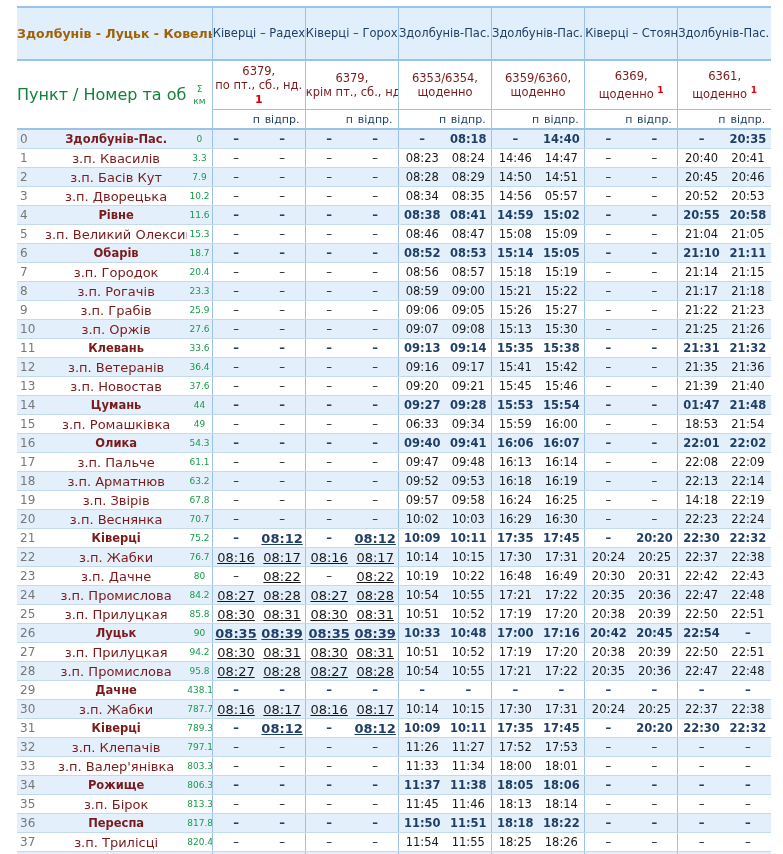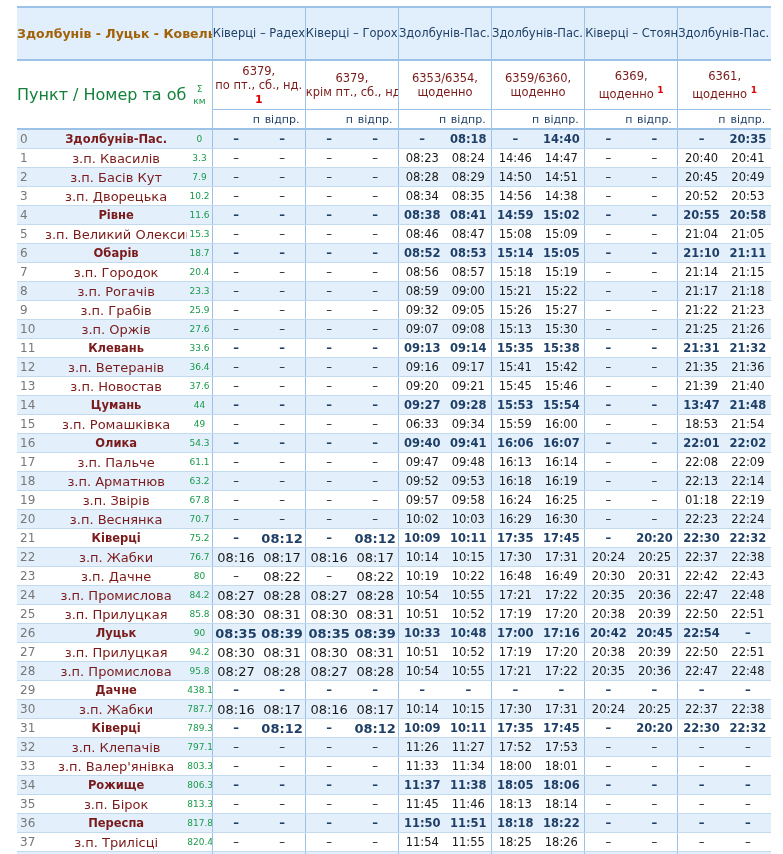--- a/index.html
+++ b/index.html
@@ -24,21 +24,21 @@
   .hdr3 td { height: 18px; color: #1f3f66; font-size: 11px; border-bottom: 2px solid #9cc2e8; }
   .hdr3 td.l { border-left: 1px solid #9cc2e8; padding-left: 40px; }
   tr.row td { height: 18px; border-bottom: 1px solid #c3d9ee; }
   tr.row.alt td { background: #e3f0fc; }
   tr.row td.num { color: #777; text-align: left; padding-left: 3px; font-size: 12px; }
   tr.row td.nm { color: #7a1a1a; font-size: 13px; }
   tr.row td.nm.major { font-weight: bold; font-size: 11.5px; }
   tr.row td.km { color: #1a9a4a; font-size: 9px; }
   tr.row td.t { color: #1a1a1a; font-size: 11.5px; }
   tr.row td.t.l { border-left: 1px solid #9cc2e8; }
-  tr.row td.t.big { font-size: 13px; }
+  tr.row td.t.big { font-size: 13px; text-decoration: underline; }
   tr.row td.t.b { font-weight: bold; color: #1f3f66; }
 </style>
 </head>
 <body>
 
 <table class="tt">
   <colgroup>
     <col style="width:28px">
       <col style="width:142px">
       <col style="width:25px">
@@ -157,34 +157,34 @@
         <td class="t">–</td>
         <td class="t l">–</td>
         <td class="t">–</td>
         <td class="t l">08:28</td>
         <td class="t">08:29</td>
         <td class="t l">14:50</td>
         <td class="t">14:51</td>
         <td class="t l">–</td>
         <td class="t">–</td>
         <td class="t l">20:45</td>
-        <td class="t">20:49</td>
+        <td class="t">20:46</td>
       </tr>
       <tr class="row">
         <td class="num">3</td>
         <td class="nm">з.п. Дворецька</td>
         <td class="km">10.2</td>
         <td class="t l">–</td>
         <td class="t">–</td>
         <td class="t l">–</td>
         <td class="t">–</td>
         <td class="t l">08:34</td>
         <td class="t">08:35</td>
         <td class="t l">14:56</td>
-        <td class="t">14:38</td>
+        <td class="t">05:57</td>
         <td class="t l">–</td>
         <td class="t">–</td>
         <td class="t l">20:52</td>
         <td class="t">20:53</td>
       </tr>
       <tr class="row alt">
         <td class="num">4</td>
         <td class="nm major">Рівне</td>
         <td class="km">11.6</td>
         <td class="t l b">–</td>
@@ -269,21 +269,21 @@
         <td class="t">21:18</td>
       </tr>
       <tr class="row">
         <td class="num">9</td>
         <td class="nm">з.п. Грабів</td>
         <td class="km">25.9</td>
         <td class="t l">–</td>
         <td class="t">–</td>
         <td class="t l">–</td>
         <td class="t">–</td>
-        <td class="t l">09:32</td>
+        <td class="t l">09:06</td>
         <td class="t">09:05</td>
         <td class="t l">15:26</td>
         <td class="t">15:27</td>
         <td class="t l">–</td>
         <td class="t">–</td>
         <td class="t l">21:22</td>
         <td class="t">21:23</td>
       </tr>
       <tr class="row alt">
         <td class="num">10</td>
@@ -360,21 +360,21 @@
         <td class="t l b">–</td>
         <td class="t b">–</td>
         <td class="t l b">–</td>
         <td class="t b">–</td>
         <td class="t l b">09:27</td>
         <td class="t b">09:28</td>
         <td class="t l b">15:53</td>
         <td class="t b">15:54</td>
         <td class="t l b">–</td>
         <td class="t b">–</td>
-        <td class="t l b">13:47</td>
+        <td class="t l b">01:47</td>
         <td class="t b">21:48</td>
       </tr>
       <tr class="row">
         <td class="num">15</td>
         <td class="nm">з.п. Ромашківка</td>
         <td class="km">49</td>
         <td class="t l">–</td>
         <td class="t">–</td>
         <td class="t l">–</td>
         <td class="t">–</td>
@@ -445,21 +445,21 @@
         <td class="t l">–</td>
         <td class="t">–</td>
         <td class="t l">–</td>
         <td class="t">–</td>
         <td class="t l">09:57</td>
         <td class="t">09:58</td>
         <td class="t l">16:24</td>
         <td class="t">16:25</td>
         <td class="t l">–</td>
         <td class="t">–</td>
-        <td class="t l">01:18</td>
+        <td class="t l">14:18</td>
         <td class="t">22:19</td>
       </tr>
       <tr class="row alt">
         <td class="num">20</td>
         <td class="nm">з.п. Веснянка</td>
         <td class="km">70.7</td>
         <td class="t l">–</td>
         <td class="t">–</td>
         <td class="t l">–</td>
         <td class="t">–</td>

